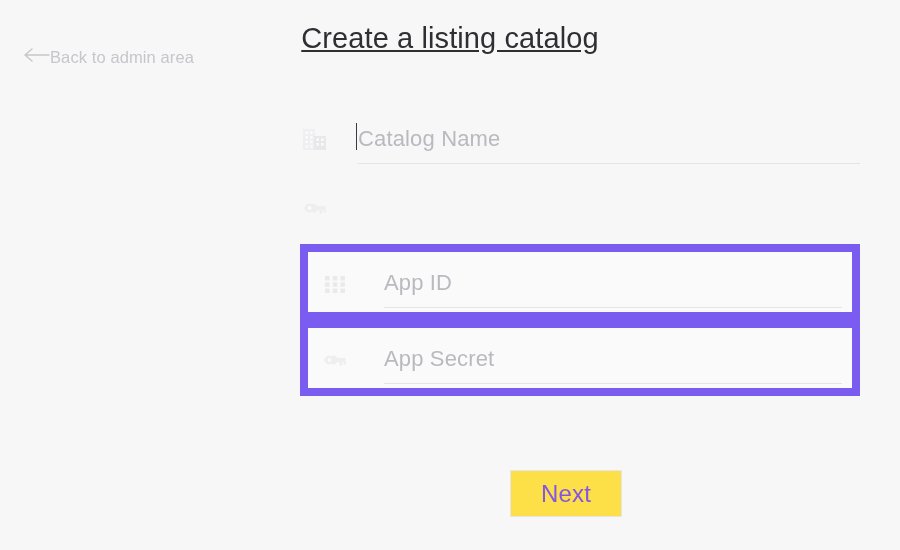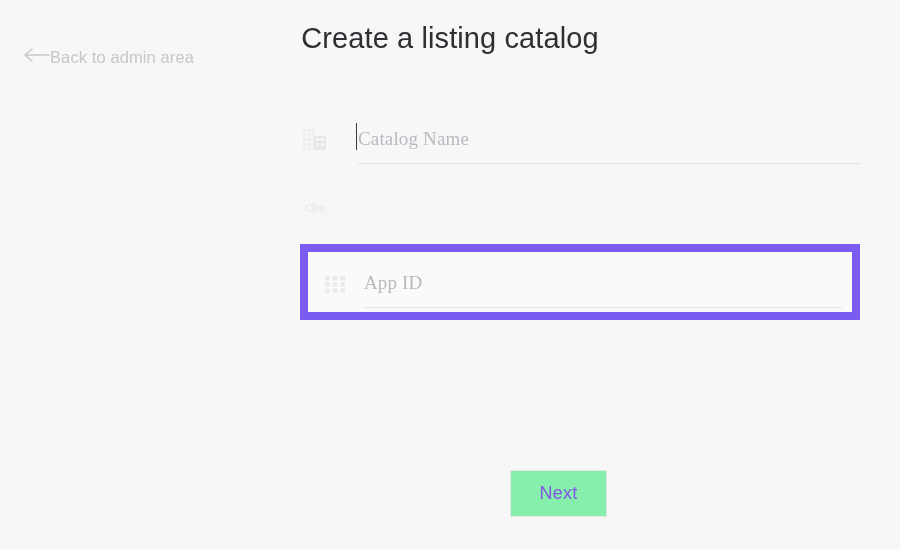--- a/index.html
+++ b/index.html
@@ -44,20 +44,21 @@
   .page-title {
     position: absolute;
     left: 0;
     right: 0;
     top: 22px;
     text-align: center;
     font-size: 29px;
     font-weight: 400;
     color: #2e2e33;
     letter-spacing: 0.1px;
+    text-decoration: underline;
   }
 
   
   .form {
     position: absolute;
     left: 300px;
     top: 108px;
     width: 560px;
   }
 
@@ -92,32 +93,31 @@
     opacity: 1;
   }
 
   .field-input-area {
     flex: 1 1 auto;
     margin-left: 28px;
     position: relative;
     height: 46px;
   }
   .field-wrap.highlighted .field-input-area {
-    margin-left: 14px;
+    margin-left: 34px;
   }
 
   .field-placeholder {
-    font-size: 19px;
+    font-size: 22px;
     color: #b9b9bf;
     line-height: 30px;
     letter-spacing: 0.15px;
     white-space: nowrap;
     display: block;
     padding-top: 2px;
-    font-family: Liberation Serif, serif;
   }
 
   .field-underline {
     position: absolute;
     left: 0;
     right: 0;
     bottom: 4px;
     height: 1px;
     background: #e4e4e6;
   }
@@ -139,26 +139,26 @@
     width: 13px;
     height: 20px;
     display: block;
   }
 
   
   .next-button {
     position: absolute;
     left: 510px;
     top: 470px;
-    width: 97px;
+    width: 112px;
     height: 47px;
-    background: #86efac;
+    background: #fde047;
     border: 1px solid #e6e6e8;
     color: #8456e8;
-    font-size: 18px;
+    font-size: 24px;
     font-family: "Liberation Sans", sans-serif;
     letter-spacing: 0.2px;
     cursor: pointer;
     display: flex;
     align-items: center;
     justify-content: center;
   }
 </style>
 </head>
 <body style="background: rgb(247, 247, 248);">
@@ -230,16 +230,31 @@
           <rect x="20.4" y="19.4" width="4.6" height="4.6" rx="0.6"></rect>
         </g>
       </svg>
       <div class="field-input-area">
         <span class="field-placeholder">App ID</span>
         <span class="field-underline"></span>
       </div>
     </div>
   </div>
 
+  <div class="field-wrap highlighted" style="border-color: rgb(122, 92, 240);">
+    <div class="field-row">
+      <svg class="field-icon" viewBox="0 0 30 30">
+        <path d="M11.2 11.2 a4.4 4.4 0 1 0 0 7.6 a4.4 4.4 0 1 0 0 -7.6 Z" fill="#eeeef0"></path>
+        <circle cx="9.6" cy="15" r="2" fill="#fafafa"></circle>
+        <rect x="12.6" y="13.1" width="13" height="3.8" fill="#eeeef0"></rect>
+        <rect x="19.6" y="16.9" width="2.6" height="3.6" fill="#eeeef0"></rect>
+        <rect x="23.6" y="16.9" width="2.2" height="2.8" fill="#eeeef0"></rect>
+      </svg>
+      <div class="field-input-area">
+        <span class="field-placeholder">App Secret</span>
+        <span class="field-underline"></span>
+      </div>
+    </div>
+  </div>
 
 </div>
 
 <button class="next-button">Next</button>
 
 </body></html>

